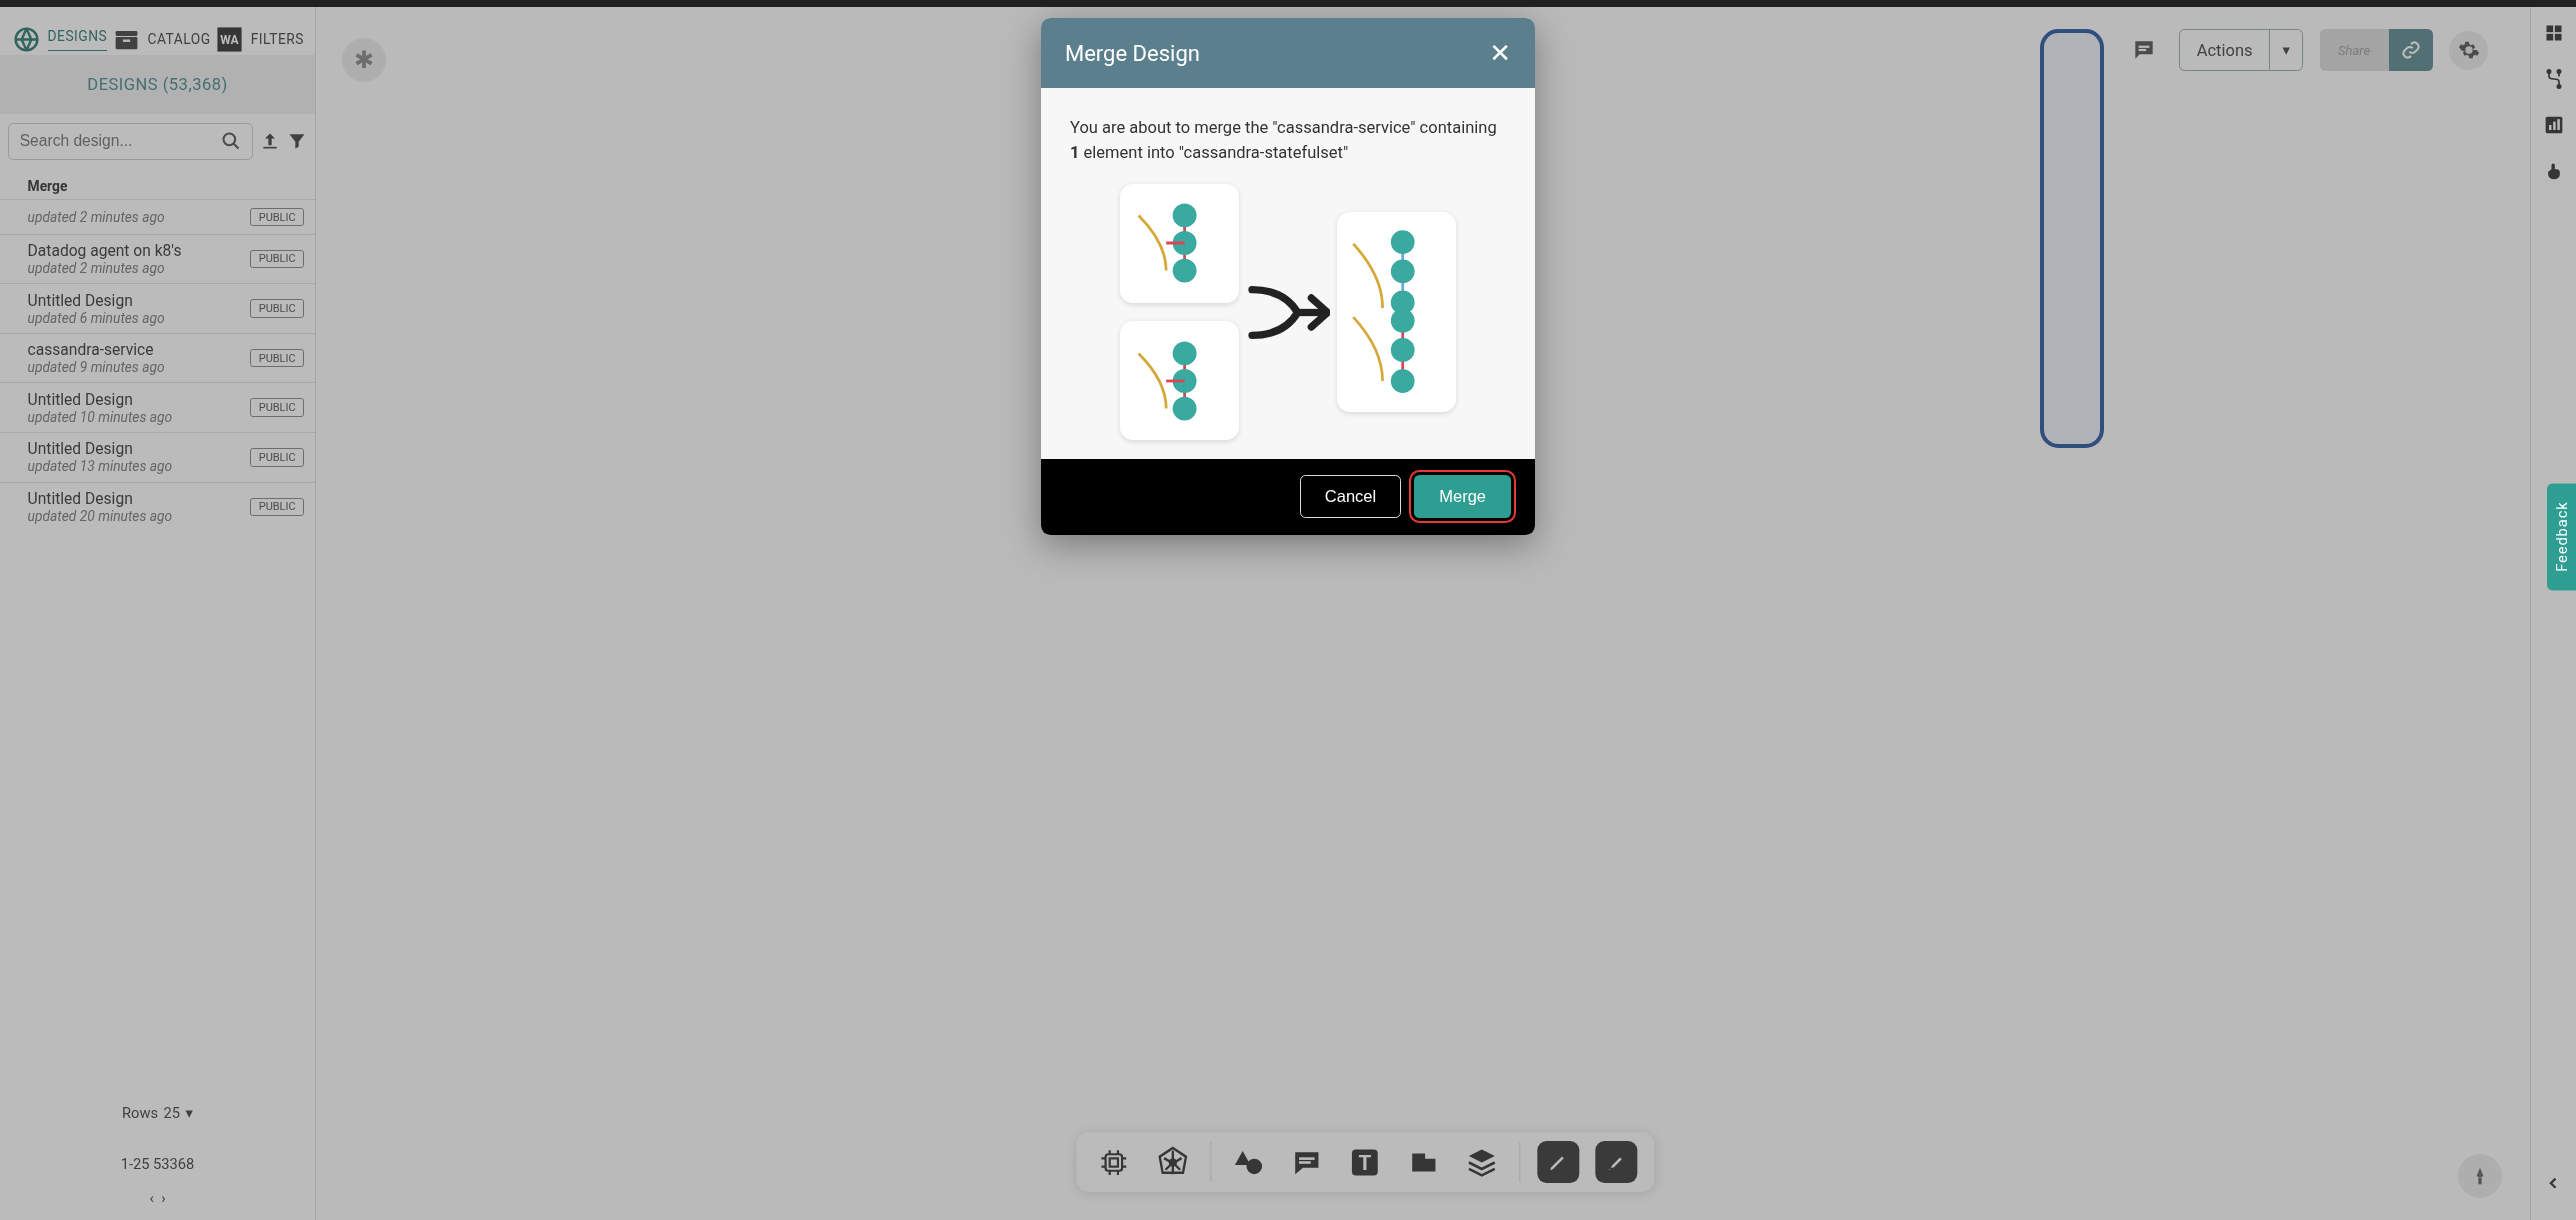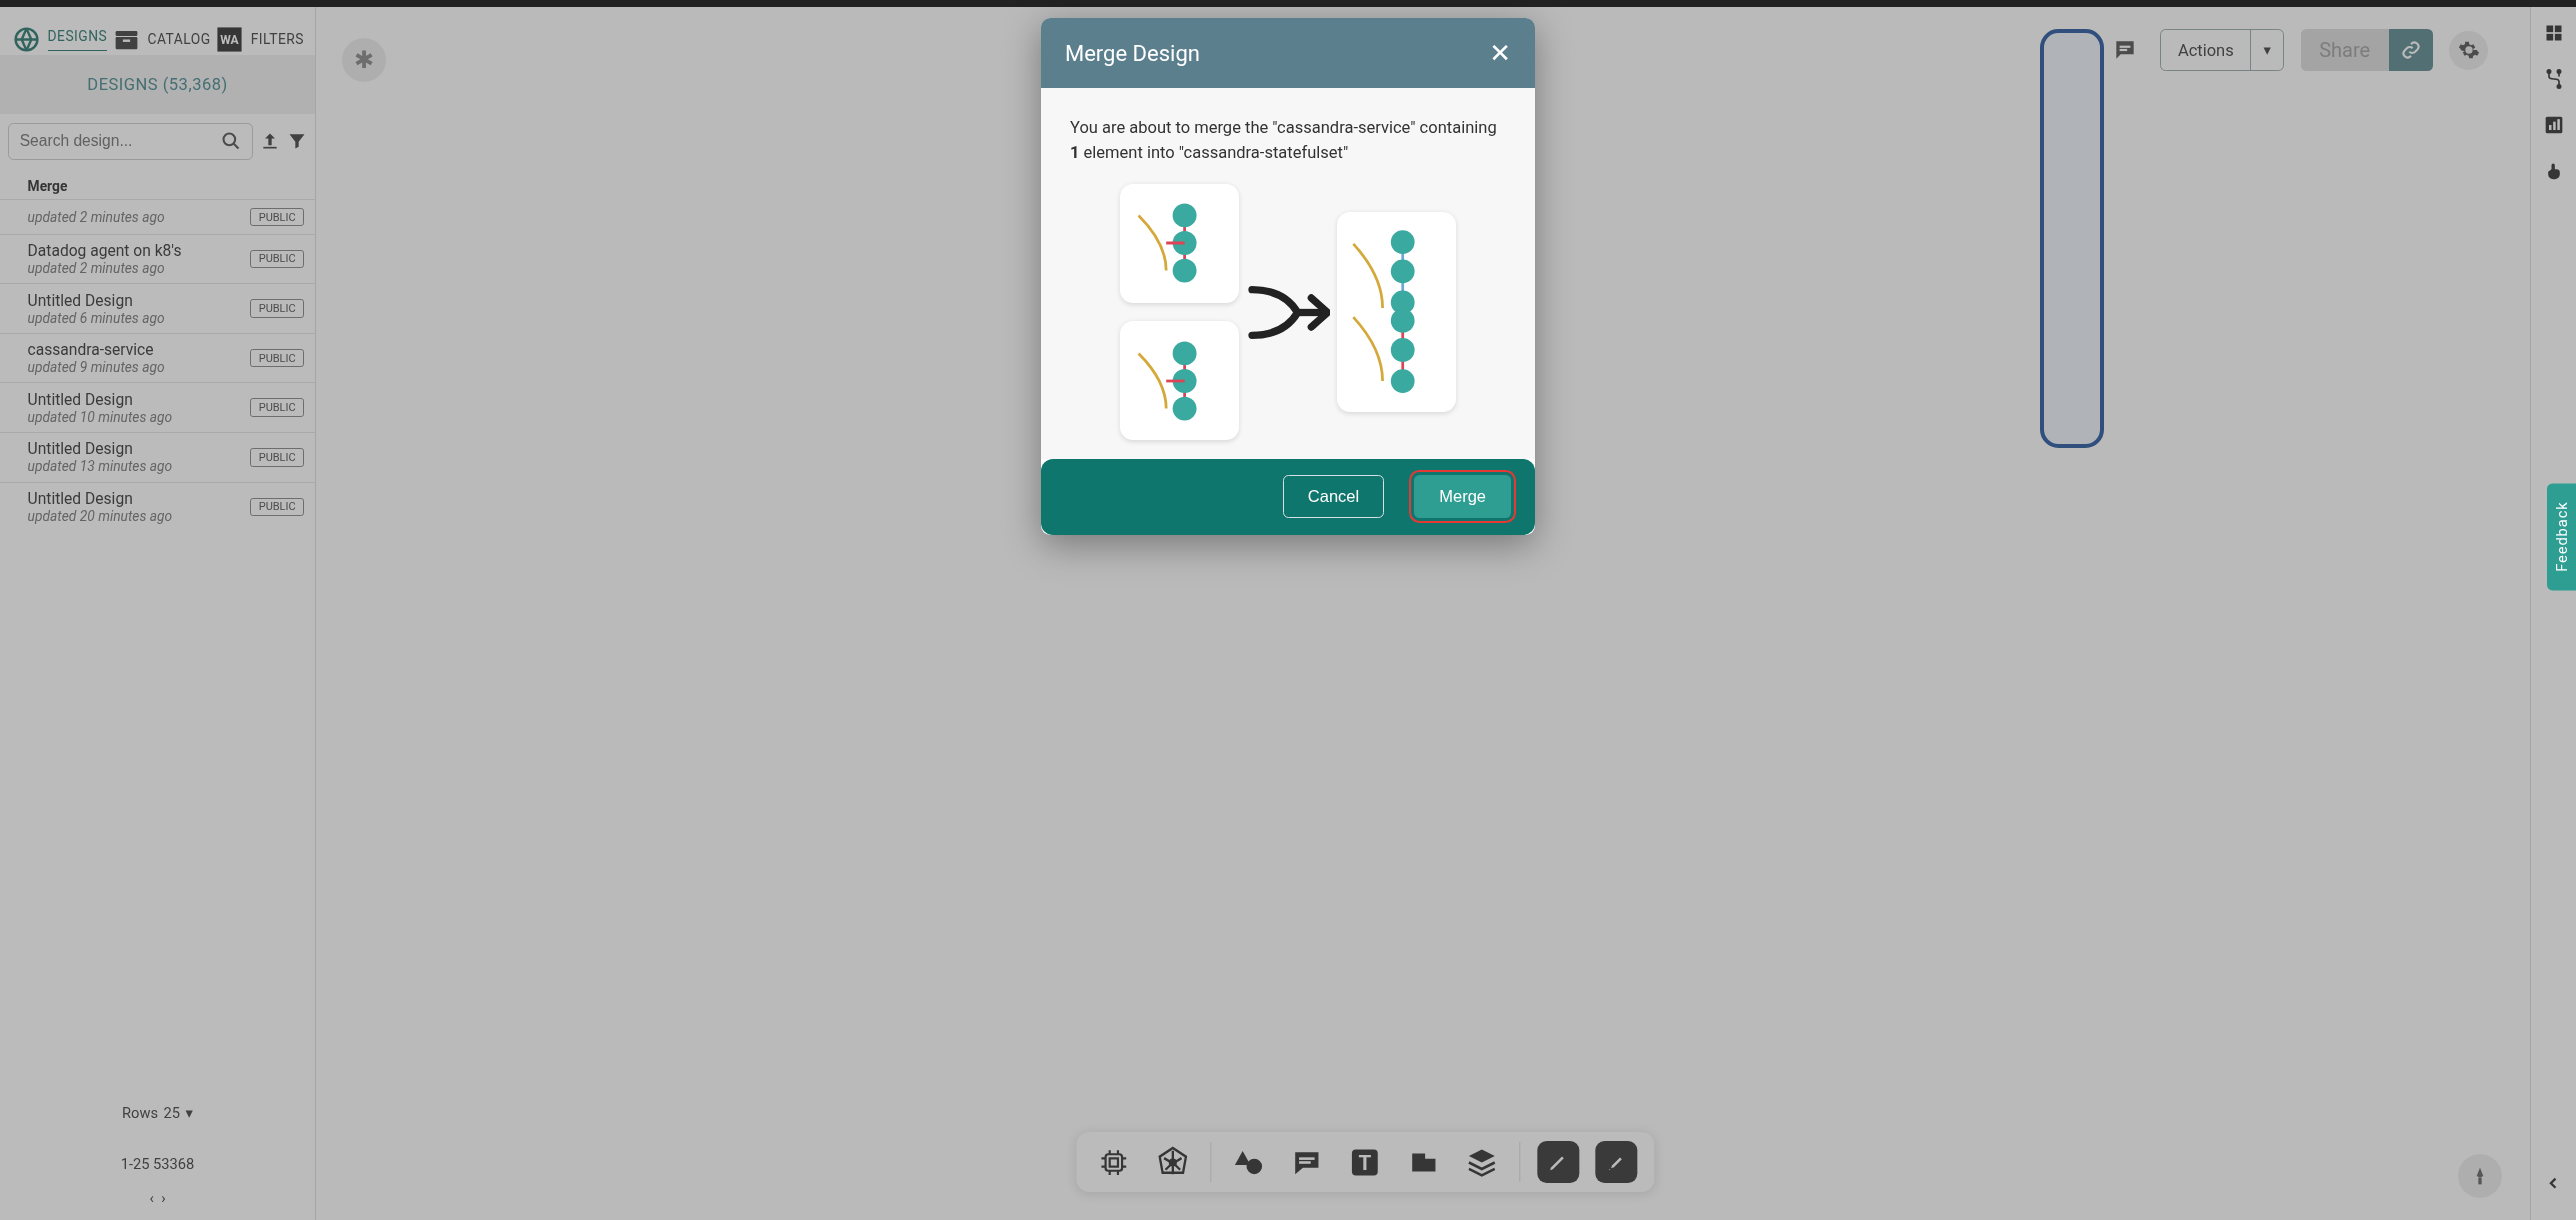--- a/index.html
+++ b/index.html
@@ -41,21 +41,21 @@
   .pager .nav { display:flex; align-items:center; gap:7.3px; }
 
   
   .main { flex:1; position:relative; background:#fdfdfd; }
   .canvas-top { position:absolute; top:22px; right:42px; display:flex; align-items:center; gap:16.5px; }
   .top-ico { width:37px; height:37px; display:flex; align-items:center; justify-content:center; color:#555; cursor:pointer;}
   .actions-btn { display:flex; align-items:stretch; border:0.9px solid #9aa; border-radius:5.5px; overflow:hidden; height:42px;}
   .actions-btn .lbl { display:flex; align-items:center; padding:0 16.5px; font-size:16.5px; color:#444;}
   .actions-btn .caret { display:flex; align-items:center; justify-content:center; width:33px; border-left:0.9px solid #9aa; color:#444;}
   .share-box { display:flex; align-items:stretch; border-radius:5.5px; overflow:hidden; height:42px;}
-  .share-box .lbl { display:flex; align-items:center; padding:0 18.4px; background:#dcdcdc; color:#a0a0a0; font-size:20px;}
+  .share-box .lbl { display:flex; align-items:center; padding:0 18.4px; background:#dcdcdc; color:#a0a0a0; font-size:13px;font-style:italic;}
   .share-box .link { width:44px; display:flex; align-items:center; justify-content:center; background:#5f8a93; color:#fff;}
   .gear { width:39px; height:39px; border-radius:50%; background:#ececec; display:flex; align-items:center; justify-content:center; color:#555;}
   .canvas-badge { position:absolute; top:31px; left:26px; width:44px; height:44px; border-radius:50%; background:#ececec; display:flex; align-items:center; justify-content:center; color:#888; font-size:24px;}
 
   .canvas-node { position:absolute; top:22px; right:426px; width:64px; height:419px; border:4.6px solid #2c5aa0; border-radius:18.4px; background:#eef3fb; }
 
   .bottom-toolbar { position:absolute; bottom:27.6px; left:50%; transform:translateX(-60%); background:#fff; border-radius:13px; box-shadow:0 1.8px 11px rgba(0,0,0,0.12); display:flex; align-items:center; padding:9.2px 16.5px; gap:16.5px;}
   .bt-item { width:42px; height:42px; display:flex; align-items:center; justify-content:center; color:#3a3a3a; cursor:pointer;}
   .bt-sep { width:0.9px; height:40px; background:#ddd; }
   .bt-round { width:42px; height:42px; border-radius:9.2px; background:#3a3a3a; display:flex; align-items:center; justify-content:center; color:#fff;}
@@ -75,21 +75,21 @@
   .modal { width:494px; background:#fff; border-radius:9.2px; overflow:hidden; box-shadow:0 9.2px 37px rgba(0,0,0,0.35); pointer-events:auto;}
   .modal-header { background:#5c7f8d; color:#fff; padding:20px 24px; display:flex; align-items:center; justify-content:space-between;}
   .modal-header .title { font-size:22px; font-weight:400;}
   .modal-header .close { font-size:26px; cursor:pointer; }
   .modal-body { padding:27.6px 29px 18.4px 29px; background:#f7f7f7;}
   .modal-body p { font-size:16.5px; color:#333; line-height:1.5; }
   .merge-graphic { margin-top:18.4px; display:flex; align-items:center; justify-content:center; gap:7.3px;}
   .mg-col { display:flex; flex-direction:column; gap:18.4px;}
   .mg-card { background:#fff; border-radius:13px; box-shadow:0 1.8px 5.5px rgba(0,0,0,0.12); padding:9.2px; width:119px; height:119px; display:flex; align-items:center; justify-content:center;}
   .mg-card.big { width:119px; height:200px;}
-  .modal-footer { background:#0f766e; padding:16.5px 24px; display:flex; justify-content:flex-end; gap:30px;border-radius:12px;}
+  .modal-footer { background:#000000; padding:16.5px 24px; display:flex; justify-content:flex-end; gap:13px;}
   .btn { padding:11px 24px; font-size:16.5px; border-radius:5.5px; cursor:pointer; border:0.9px solid transparent;}
   .btn-cancel { background:transparent; border:0.9px solid #d7e0e4; color:#fff;}
   .btn-merge { background:#2e9e92; color:#fff; outline:2.8px solid #e53935; outline-offset:3.7px;}
 
   svg { display:block; }
 </style>
 </head>
 <body>
 
 <div class="topbar"></div>

